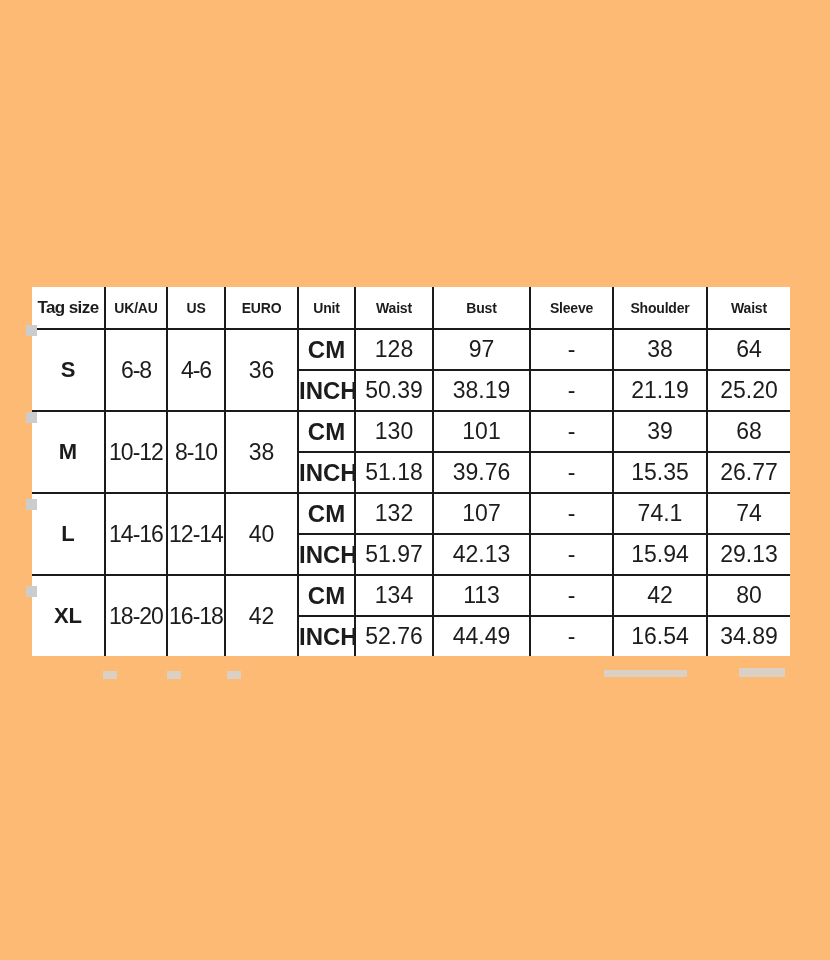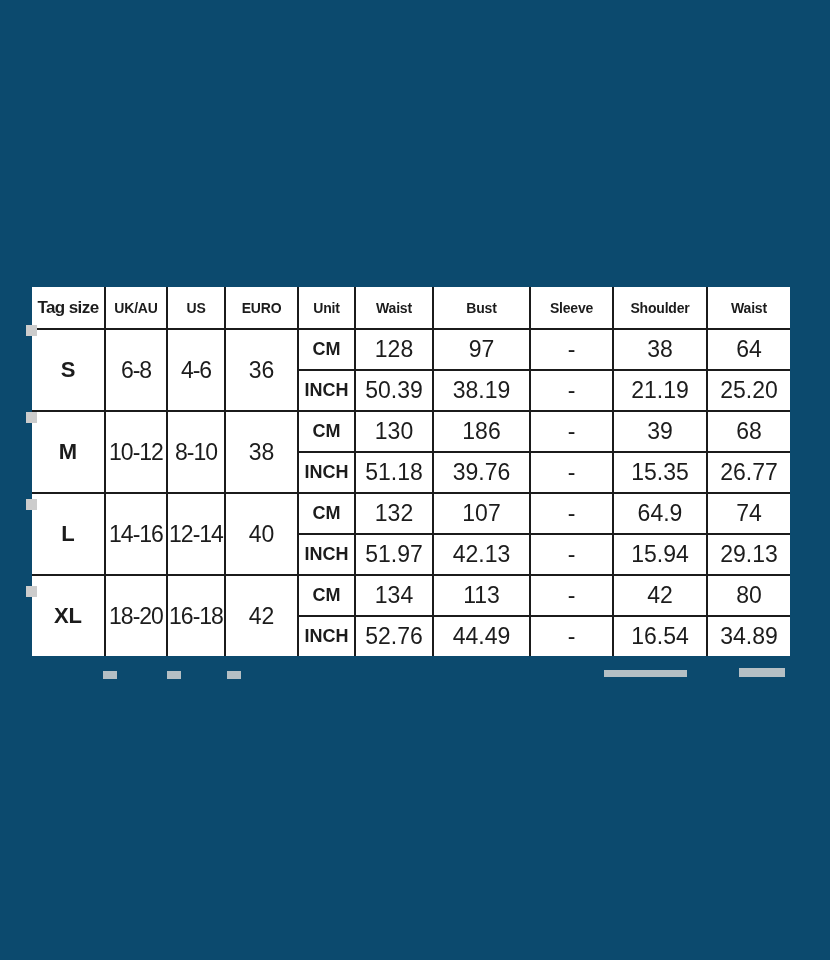--- a/index.html
+++ b/index.html
@@ -5,21 +5,21 @@
   html, body {
     margin: 0;
     padding: 0;
     background: #000000;
     font-family: "Liberation Sans", "DejaVu Sans", sans-serif;
   }
   .stage {
     position: relative;
     width: 830px;
     height: 960px;
-    background: #0c4a6e;
+    background: #fdba74;
     overflow: hidden;
   }
   .table-wrap {
     position: absolute;
     left: 32px;
     top: 287px;
   }
   table.size-chart {
     border-collapse: collapse;
     border-style: hidden; 
@@ -50,21 +50,21 @@
   table.size-chart td {
     height: 39px;
     font-size: 23px;
     font-weight: normal;
   }
   table.size-chart td.tag-cell {
     font-size: 22px;
     font-weight: bold;
   }
   table.size-chart td.unit-cell {
-    font-size: 18px;
+    font-size: 24px;
     font-weight: bold;
   }
   table.size-chart td.range-cell {
     letter-spacing: -1px;
   }
   
   .edge-dot {
     position: absolute;
     width: 11px;
     height: 11px;
@@ -131,21 +131,21 @@
           <td>25.20</td>
         </tr>
 
         <tr>
           <td rowspan="2" class="tag-cell">M</td>
           <td rowspan="2" class="range-cell">10-12</td>
           <td rowspan="2" class="range-cell">8-10</td>
           <td rowspan="2">38</td>
           <td class="unit-cell">CM</td>
           <td>130</td>
-          <td>186</td>
+          <td>101</td>
           <td>-</td>
           <td>39</td>
           <td>68</td>
         </tr>
         <tr>
           <td class="unit-cell">INCH</td>
           <td>51.18</td>
           <td>39.76</td>
           <td>-</td>
           <td>15.35</td>
@@ -154,21 +154,21 @@
 
         <tr>
           <td rowspan="2" class="tag-cell">L</td>
           <td rowspan="2" class="range-cell">14-16</td>
           <td rowspan="2" class="range-cell">12-14</td>
           <td rowspan="2">40</td>
           <td class="unit-cell">CM</td>
           <td>132</td>
           <td>107</td>
           <td>-</td>
-          <td>64.9</td>
+          <td>74.1</td>
           <td>74</td>
         </tr>
         <tr>
           <td class="unit-cell">INCH</td>
           <td>51.97</td>
           <td>42.13</td>
           <td>-</td>
           <td>15.94</td>
           <td>29.13</td>
         </tr>

